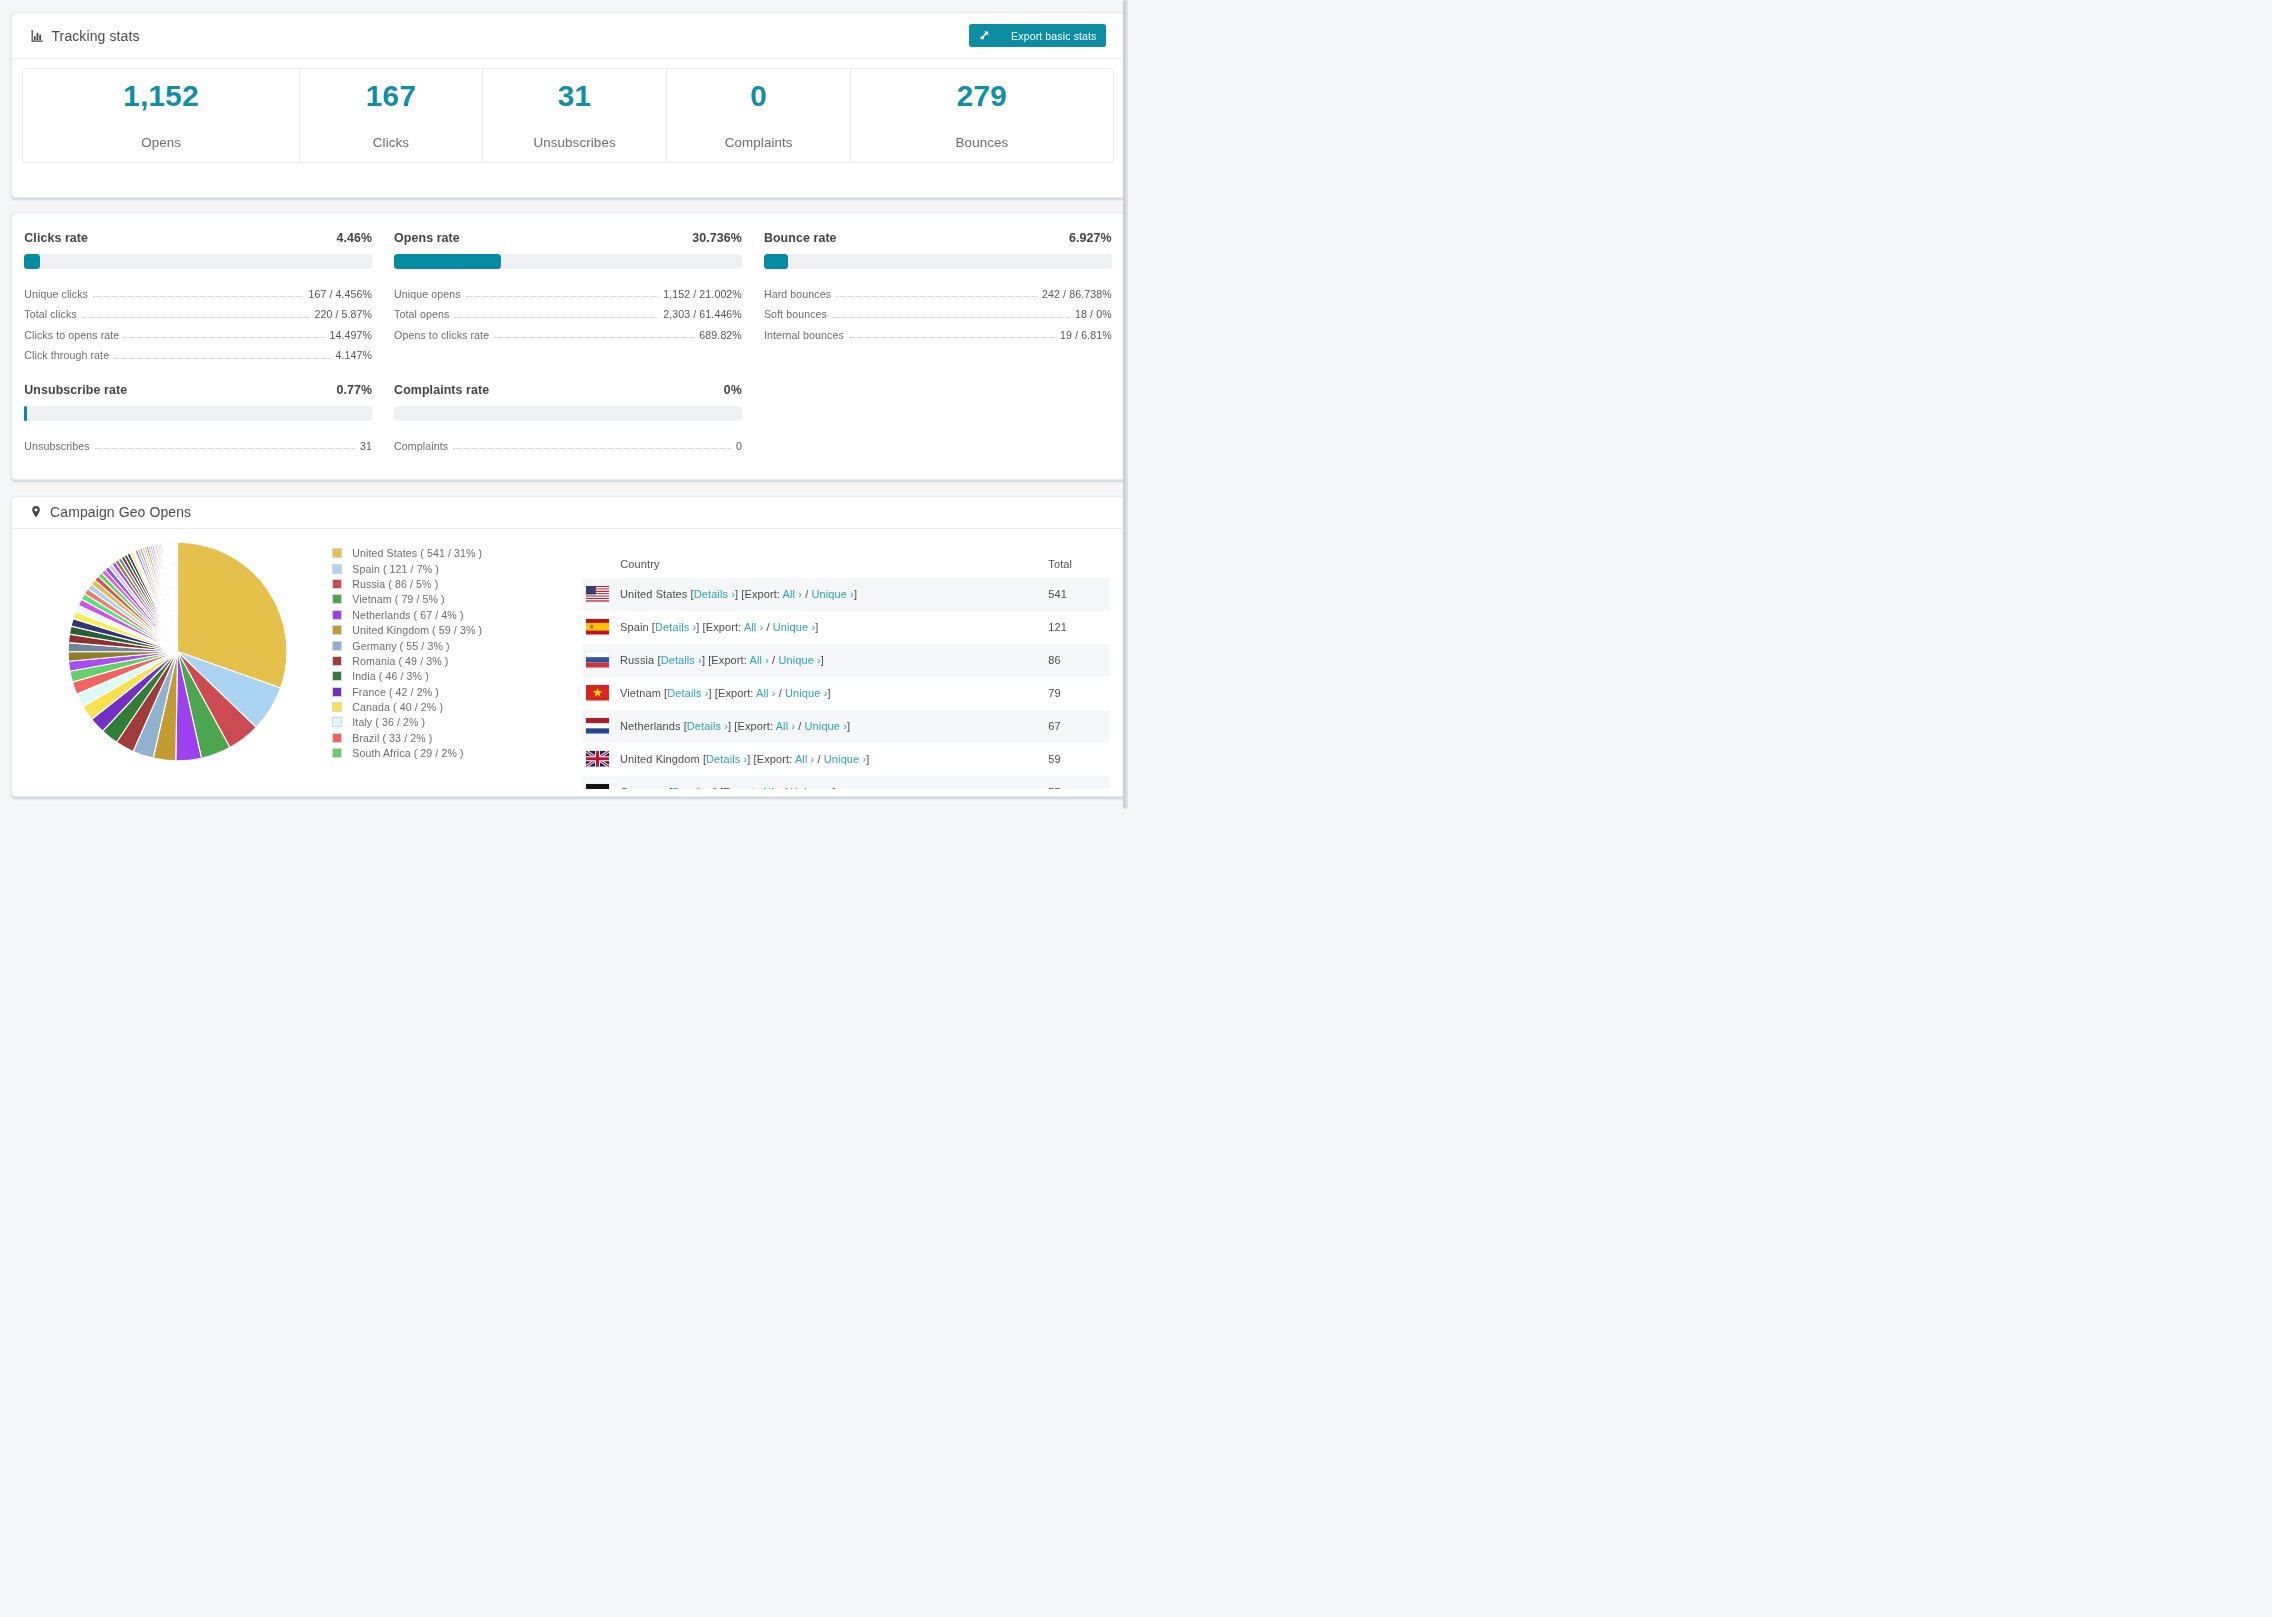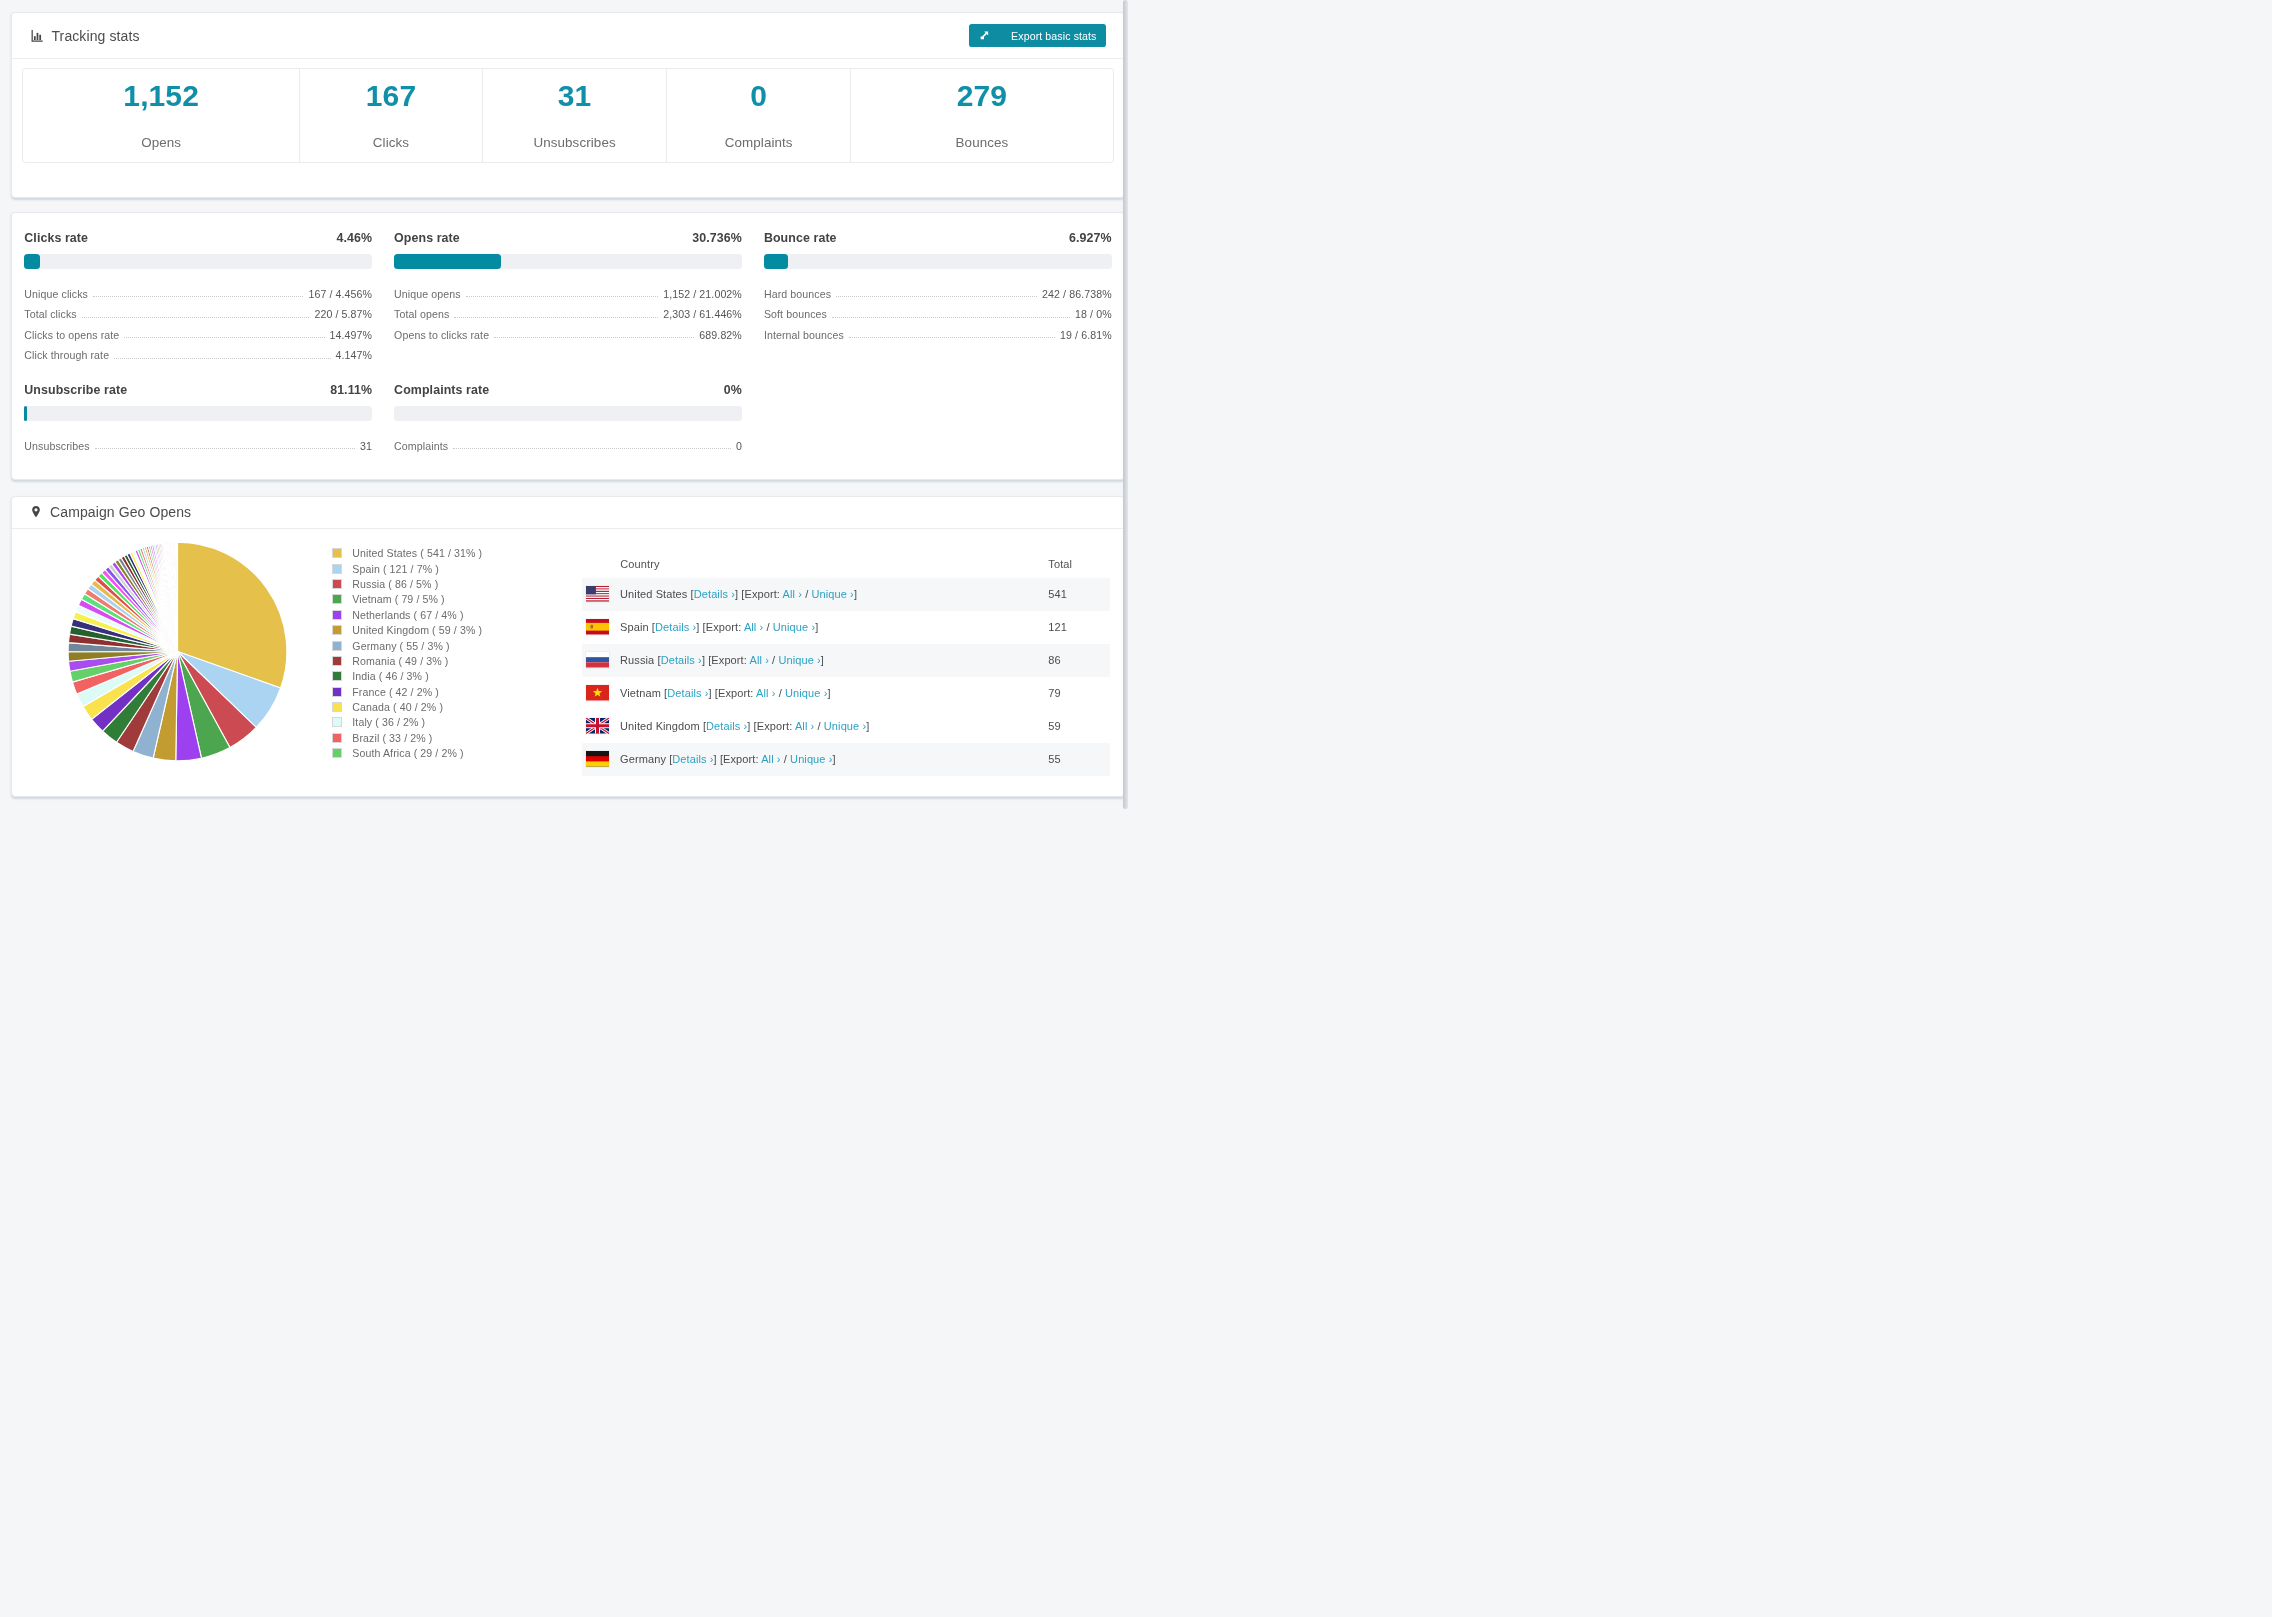--- a/index.html
+++ b/index.html
@@ -198,21 +198,21 @@
           <div class="rrow">
             <span class="lbl">Internal bounces</span>
             <span class="dots"></span>
             <span class="val">19 / 6.81%</span>
           </div>
         </div>
       </div>
       <div class="rate-block">
         <div class="rate-title">
           <span>Unsubscribe rate</span>
-          <span>81.11%</span>
+          <span>0.77%</span>
         </div>
         <div class="bar">
           <div class="bar-fill" style="width: 0.9%;"></div>
         </div>
         <div class="rate-rows">
           <div class="rrow">
             <span class="lbl">Unsubscribes</span>
             <span class="dots"></span>
             <span class="val">31</span>
           </div>
@@ -433,20 +433,31 @@
         <div class="g-row">
           <span class="g-flag">
             <svg viewBox="0 0 33 22" width="23" height="15.5" preserveAspectRatio="none">
               <rect width="33" height="22" fill="#DA251D"></rect>
               <path d="M16.5 4 L18.2 8.65 L23.16 8.84 L19.26 11.9 L20.61 16.66 L16.5 13.9 L12.39 16.66 L13.74 11.9 L9.84 8.84 L14.8 8.65 Z" fill="#FFDE00"></path>
             </svg>
           </span>
           <span class="g-text"><span>Vietnam</span> [<a class="glink">Details ›</a>] [<span>Export:</span> <a class="glink">All ›</a> / <a class="glink">Unique ›</a>]</span>
           <span class="g-total">79</span>
         </div>
+        <div class="g-row alt">
+          <span class="g-flag">
+            <svg viewBox="0 0 33 22" width="23" height="15.5" preserveAspectRatio="none">
+              <rect width="33" height="22" fill="#ffffff"></rect>
+              <rect width="33" height="7.33" fill="#AE1C28"></rect>
+              <rect y="14.66" width="33" height="7.34" fill="#21468B"></rect>
+            </svg>
+          </span>
+          <span class="g-text"><span>Netherlands</span> [<a class="glink">Details ›</a>] [<span>Export:</span> <a class="glink">All ›</a> / <a class="glink">Unique ›</a>]</span>
+          <span class="g-total">67</span>
+        </div>
         <div class="g-row">
           <span class="g-flag">
             <svg viewBox="0 0 33 22" width="23" height="15.5" preserveAspectRatio="none">
               <rect width="33" height="22" fill="#012169"></rect>
               <path d="M0 0 L33 22 M33 0 L0 22" stroke="#ffffff" stroke-width="4.4"></path>
               <path d="M0 0 L33 22 M33 0 L0 22" stroke="#C8102E" stroke-width="1.8"></path>
               <path d="M16.5 0 V22 M0 11 H33" stroke="#ffffff" stroke-width="7.3"></path>
               <path d="M16.5 0 V22 M0 11 H33" stroke="#C8102E" stroke-width="4.4"></path>
             </svg>
           </span>

